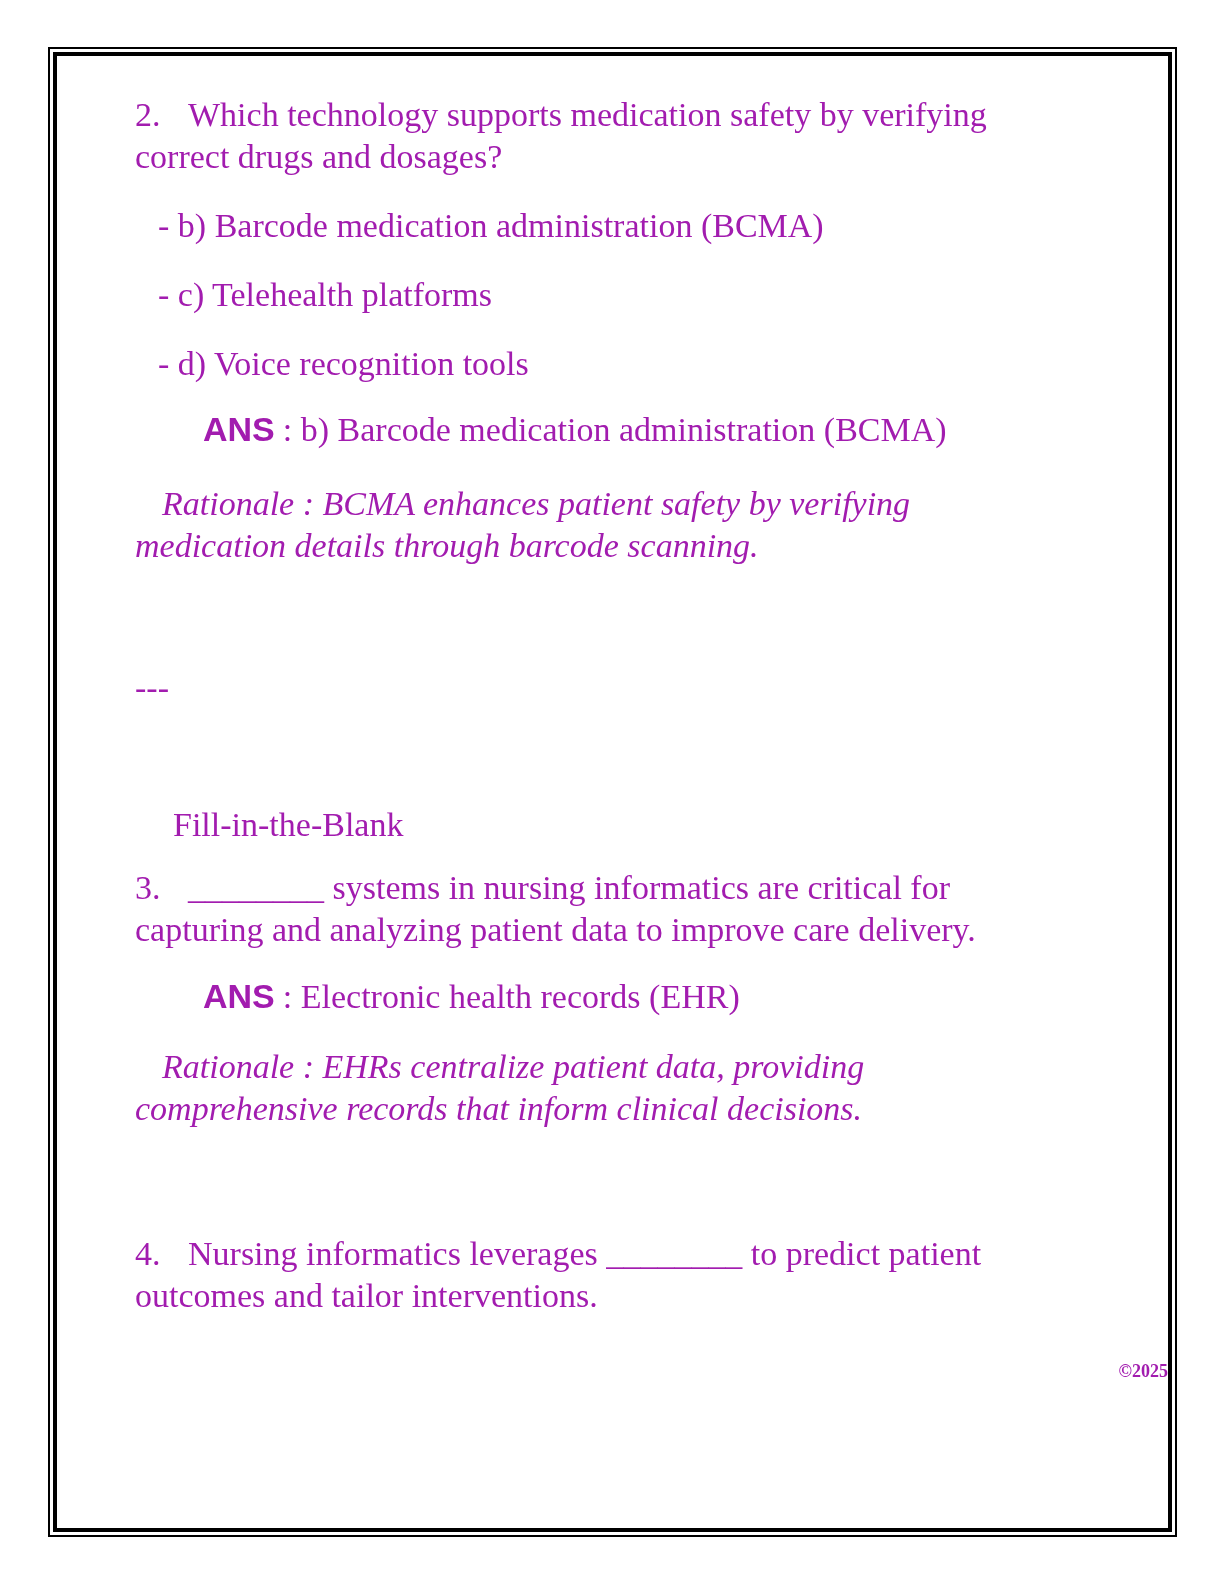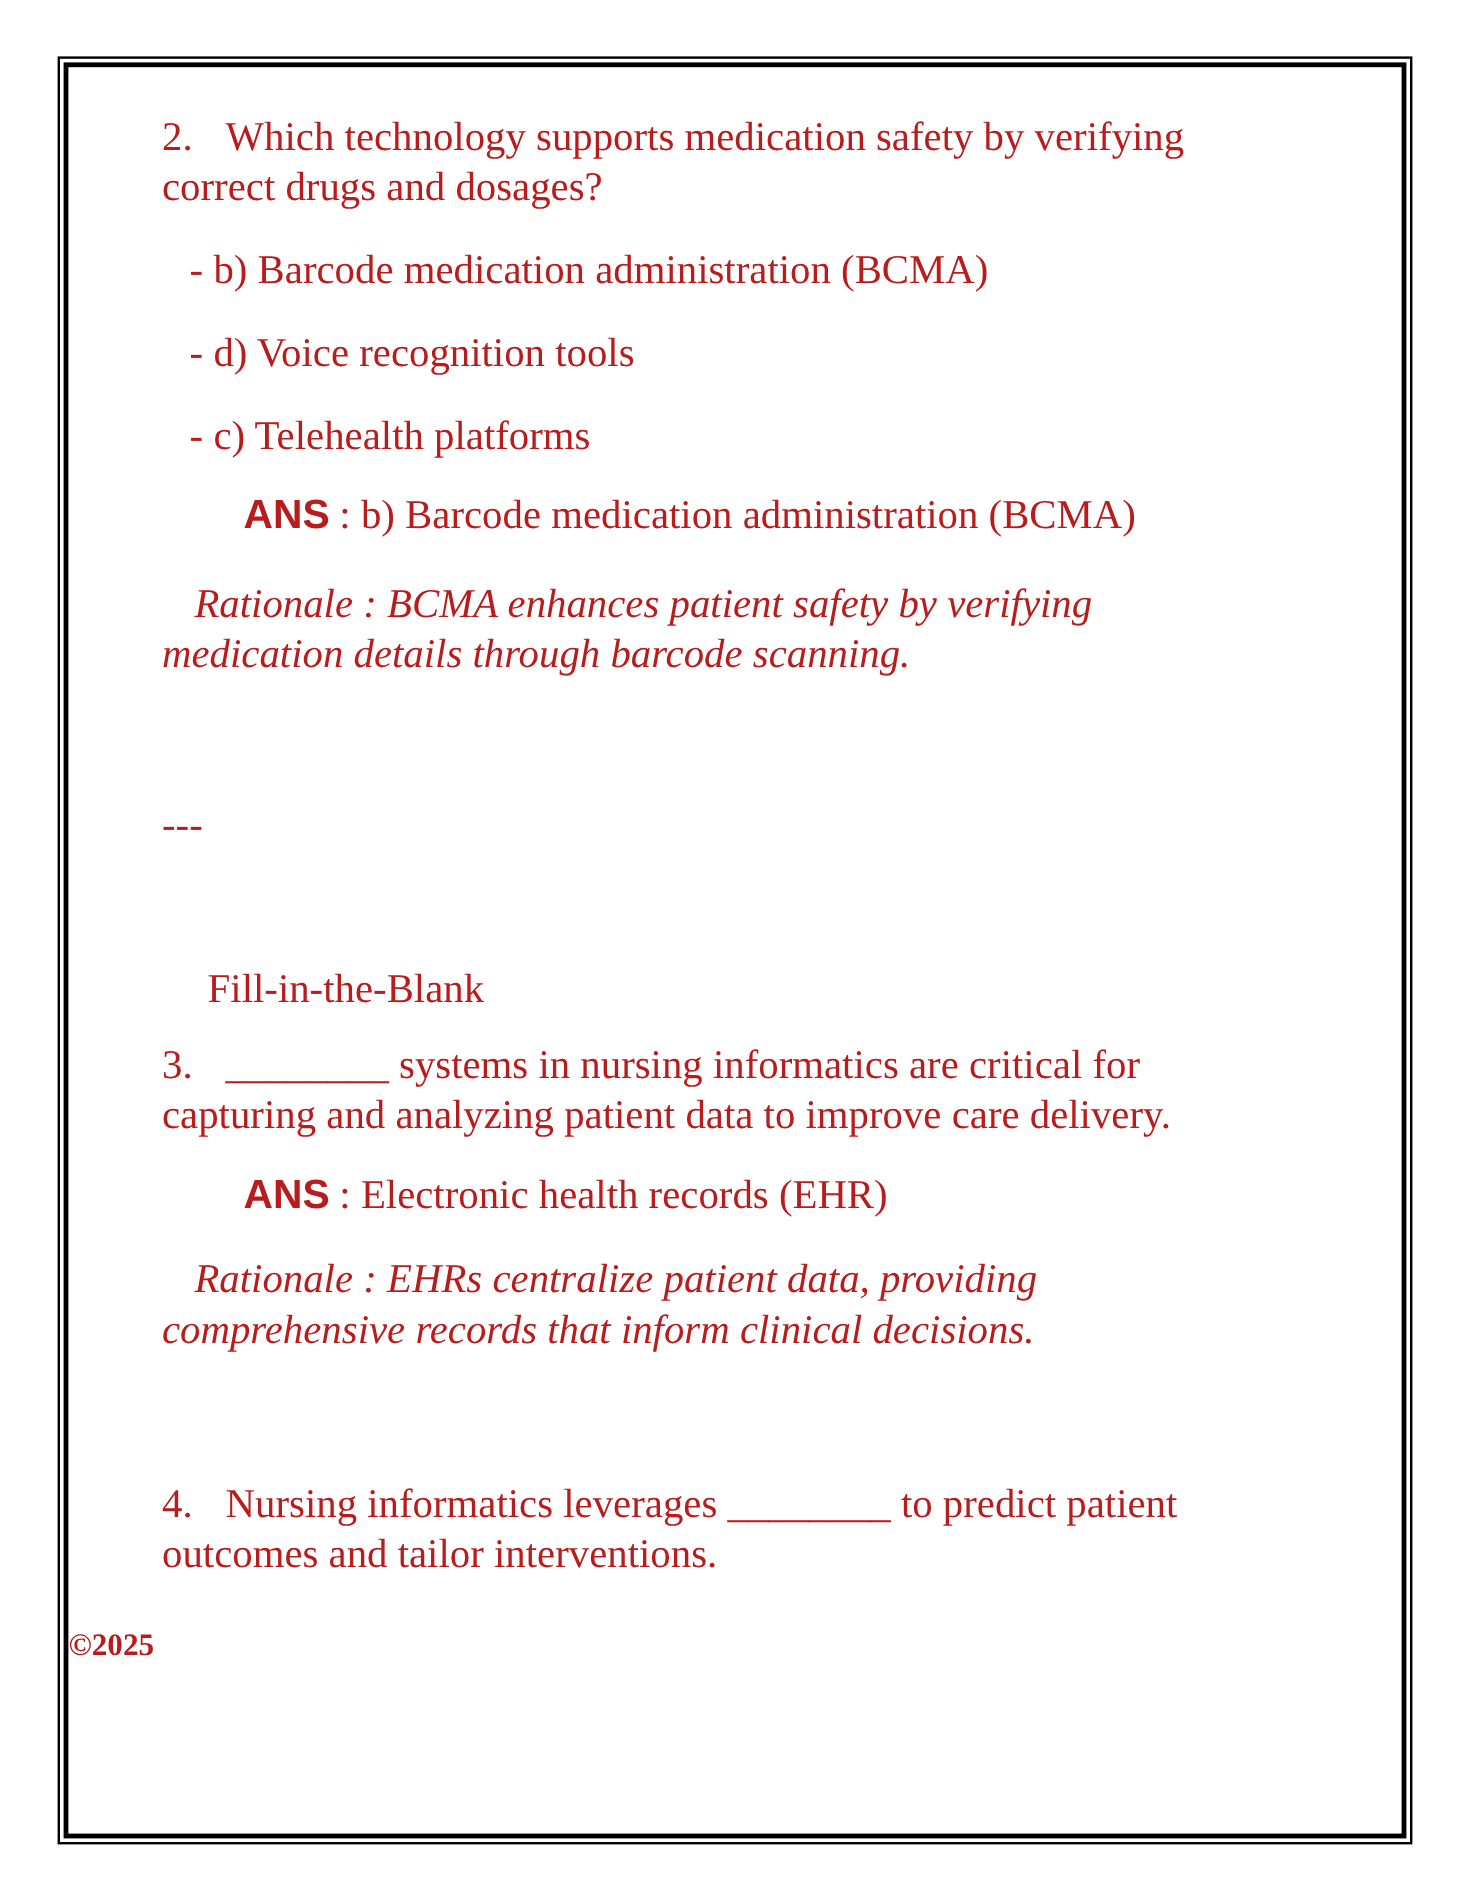--- a/index.html
+++ b/index.html
@@ -7,21 +7,21 @@
     padding: 0;
     background: #ffffff;
   }
   .page {
     position: relative;
     width: 1224px;
     height: 1584px;
     background: #ffffff;
     overflow: hidden;
     font-family: "Liberation Serif", "DejaVu Serif", serif;
-    color: #b91c1c;
+    color: #a21caf;
   }
   
   .frame-outer {
     position: absolute;
     left: 48px;
     top: 47px;
     width: 1129px;
     height: 1490px;
     box-sizing: border-box;
     border: 2px solid #000000;
@@ -68,40 +68,40 @@
   .section  { margin-top: 95px !important; text-indent: 38px; }
   .q3       { margin-top: 21px !important; }
   .ans-q3   { margin-top: 24px !important; }
   .rat-q3   { margin-top: 28px !important; }
   .q4       { margin-top: 103px !important; }
   .ans-q4   { margin-top: 26px !important; }
   .footer {
     margin-top: 40px;
     margin-left: -78px;
     margin-right: -40px;
-    text-align: left;
-    font-size: 26px;
+    text-align: right;
+    font-size: 18px;
     line-height: 28px;
     font-weight: bold;
   }
 </style>
 </head>
 <body>
 
 <div class="page">
   <div class="frame-outer">
     <div class="frame-inner">
       <div class="content">
 
         <p class="q"><span class="qnum">2.</span><span>Which technology supports medication safety by verifying
 correct drugs and dosages?</span></p>
 
         <p class="opt">- b) Barcode medication administration (BCMA)</p>
+        <p class="opt">- c) Telehealth platforms</p>
         <p class="opt">- d) Voice recognition tools</p>
-        <p class="opt">- c) Telehealth platforms</p>
 
         <p class="ans"><span class="ans-label">ANS</span><span>: b) Barcode medication administration (BCMA)</span></p>
 
         <p class="rat">Rationale : BCMA enhances patient safety by verifying
 medication details through barcode scanning.</p>
 
         <p class="sep">---</p>
 
         <p class="section">Fill-in-the-Blank</p>
 

